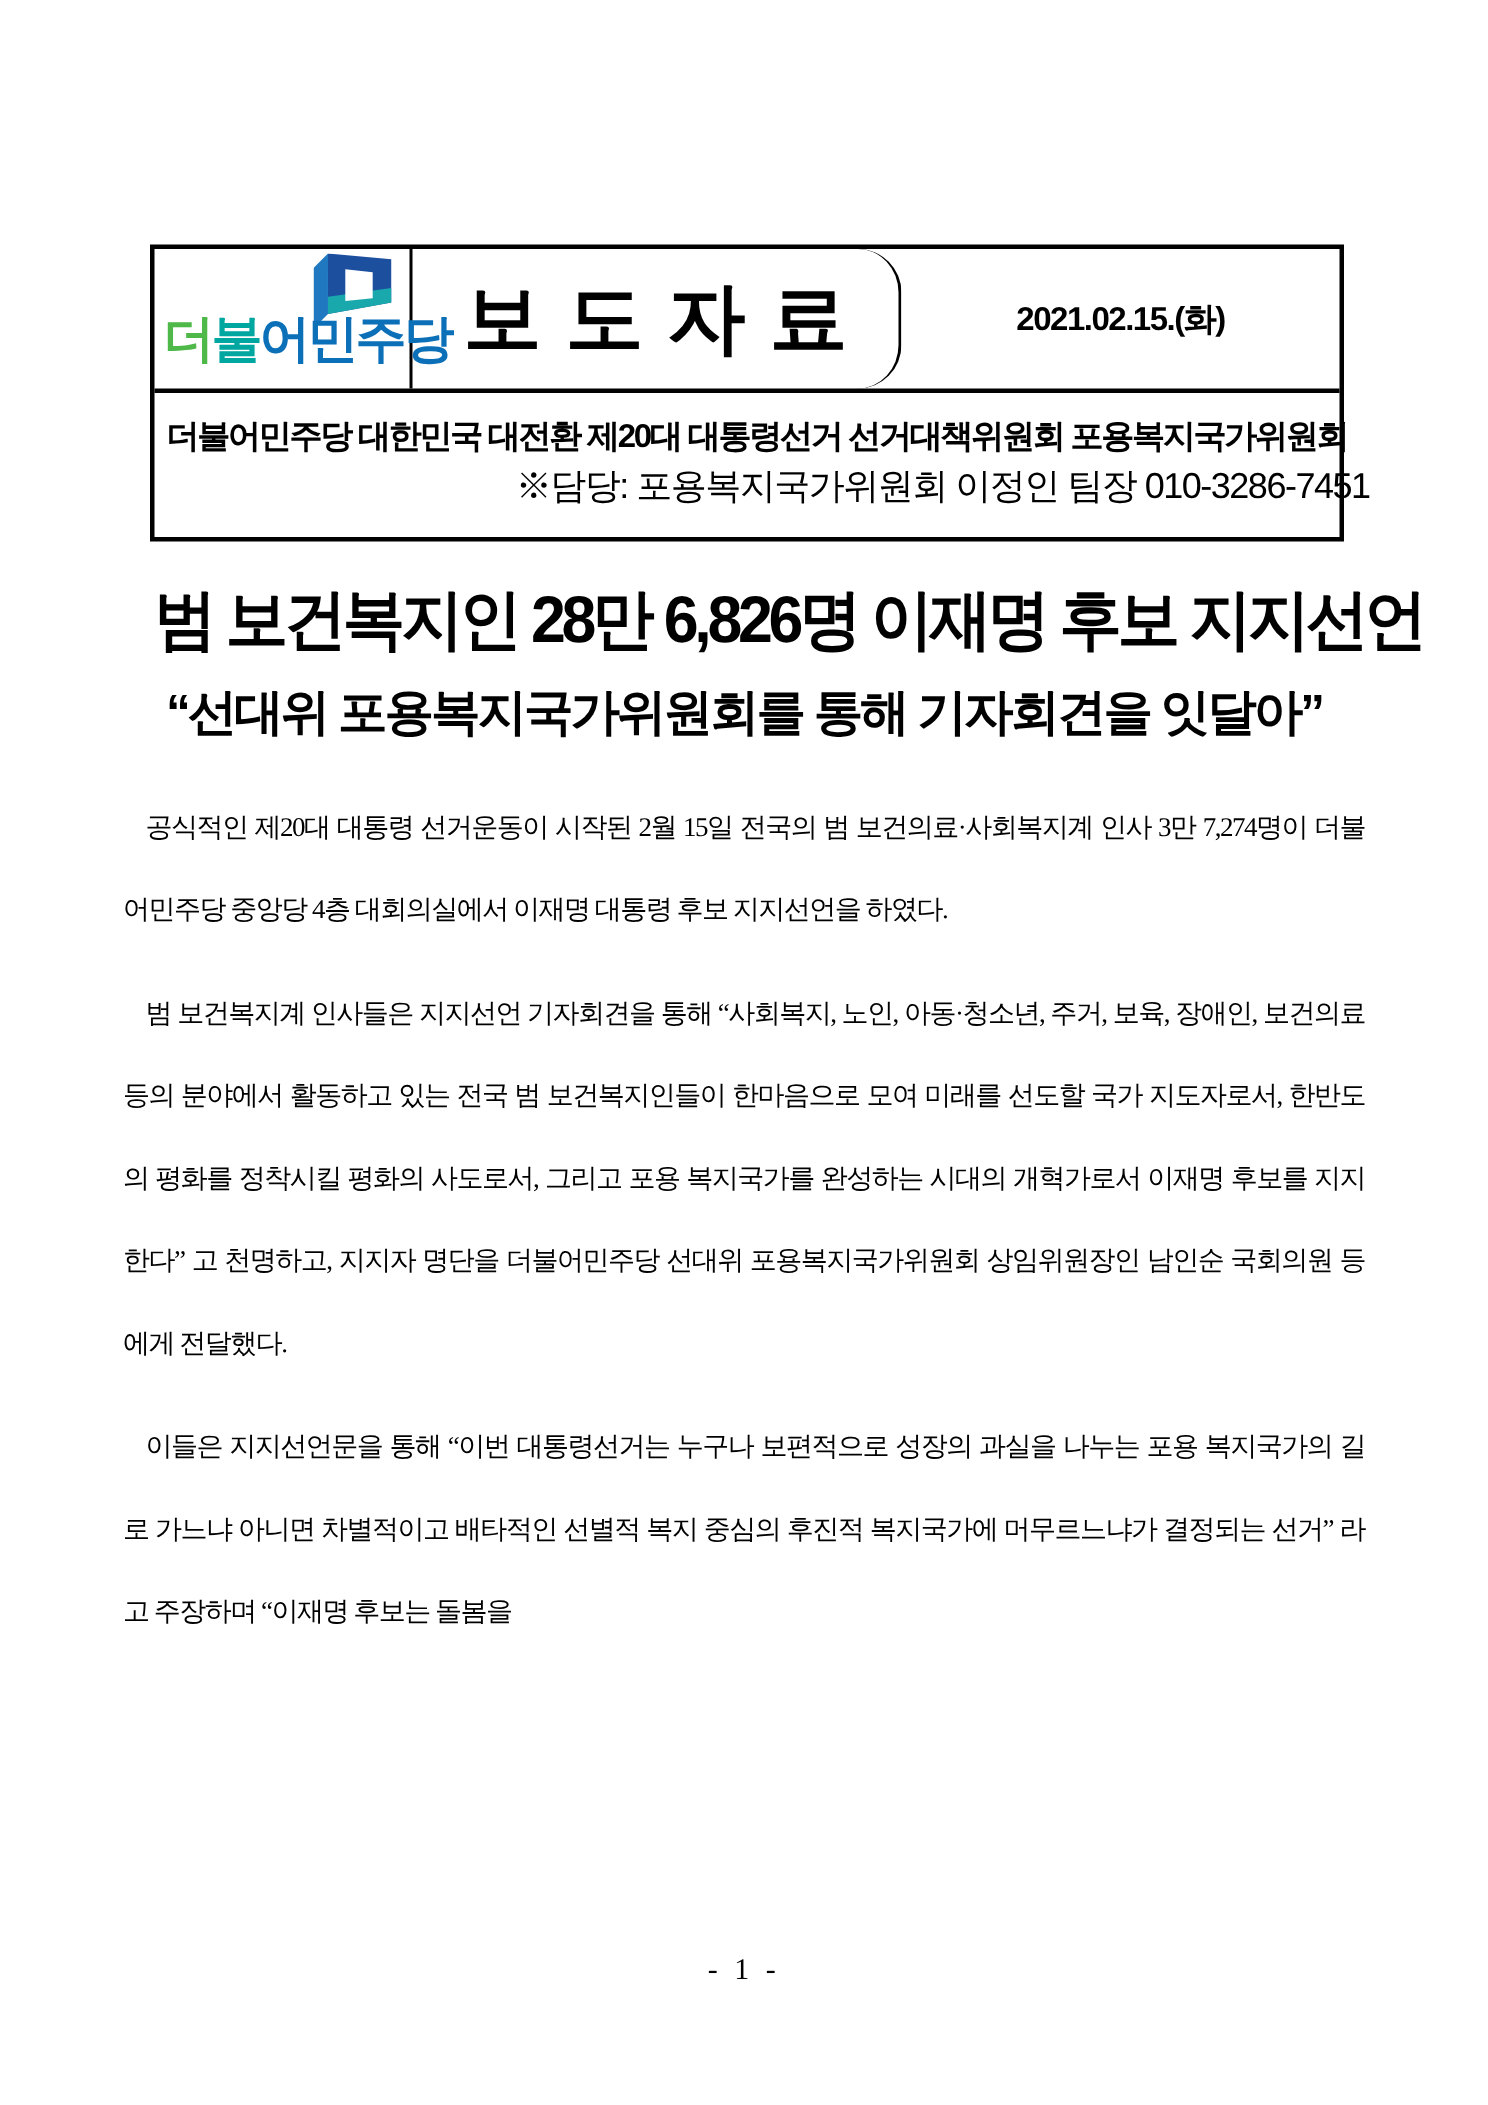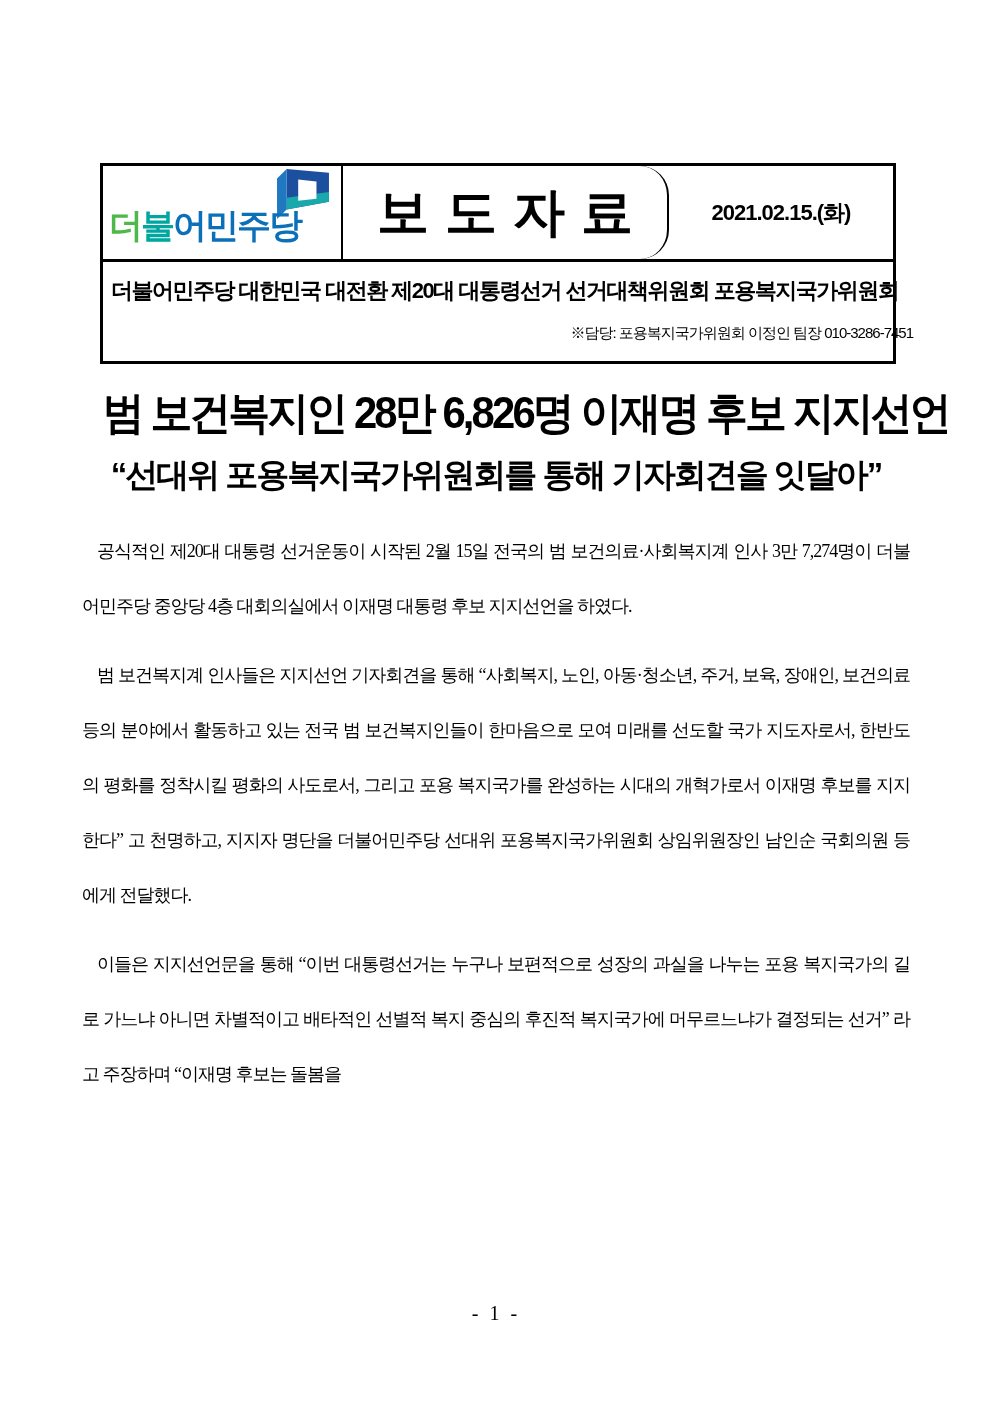--- a/index.html
+++ b/index.html
@@ -13,21 +13,21 @@
     overflow:hidden;
   }
 
   
   .header-table {
     position:absolute; left:100px; top:163px; width:796px;
     border:3px solid #000;
     background:#fff;
   }
   .hrow1 { display:flex; border-bottom:3px solid #000; height:96px; }
-  .cell-logo { width:240px; border-right:2px solid #000; position:relative; }
+  .cell-logo { width:172px; border-right:2px solid #000; position:relative; }
   .cell-doctype { width:326px; border-right:2px solid #000;
     display:flex; align-items:center; justify-content:center;border-radius:29px; }
   .cell-date { flex:1; display:flex; align-items:center; justify-content:center; }
 
   .logo-text {
     position:absolute; left:6px; bottom:10px;
     font-family:"Liberation Sans", sans-serif;
     font-weight:900; font-size:34px; letter-spacing:-2px; white-space:nowrap;
   }
   .logo-flag { position:absolute; right:12px; top:3px; }
@@ -46,22 +46,22 @@
   .hrow2 { padding:14px 8px 18px; }
   .org-line {
     text-align:left;
     font-family:"Liberation Sans", sans-serif;
     font-weight:700; font-size:22px; letter-spacing:-1.5px;
     white-space:nowrap;
   }
   .contact-line {
     text-align:right;
     font-family:"Liberation Sans", sans-serif;
-    font-weight:400; font-size:15px; letter-spacing:-1px;
-    margin-top:18px; margin-right:-28px;
+    font-weight:400; font-size:24px; letter-spacing:-1px;
+    margin-top:2px; margin-right:-28px;
     white-space:nowrap;
   }
 
   
   .content { position:absolute; left:82px; top:384px; width:828px; }
 
   .main-title {
     text-align:center;
     font-family:"Liberation Sans", sans-serif;
     font-weight:900; font-size:44px; letter-spacing:-3px;

